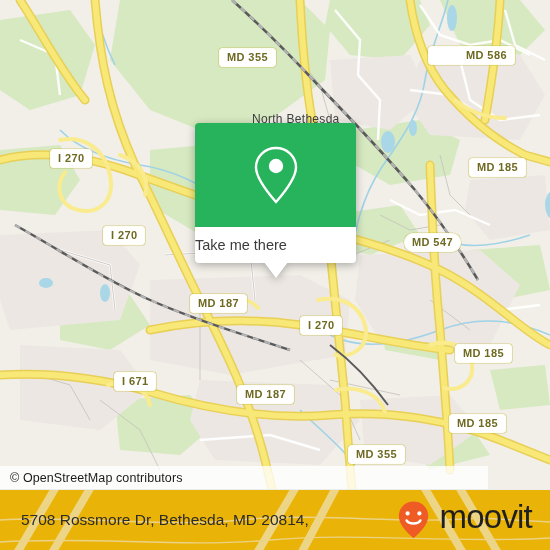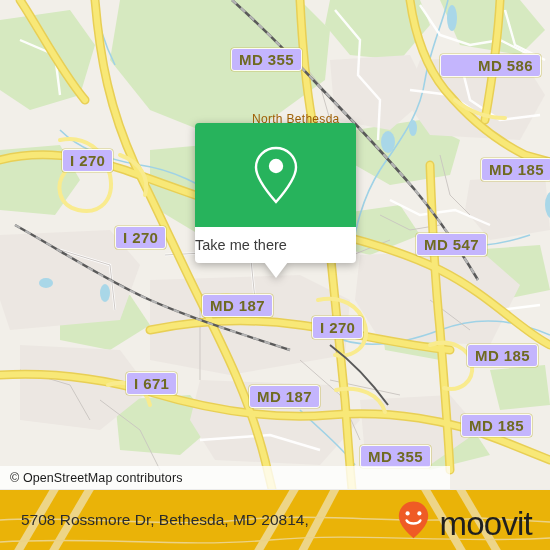--- a/index.html
+++ b/index.html
@@ -16,45 +16,44 @@
     position: absolute; left: 0; top: 0;
     width: 550px; height: 489px;
     background: #f2efe9;
     overflow: hidden;
   }
   .layer { position: absolute; left: 0; top: 0; width: 550px; height: 489px; }
 
   
   #attrib {
     position: absolute; left: 0; top: 466px;
-    width: 450px; height: 23px;
+    width: 488px; height: 23px;
     background: rgba(255,255,255,0.78);
     display: flex; align-items: center;
     padding-left: 10px;
     font-size: 12.5px; color: #1b1b1b;
     letter-spacing: .1px;
     z-index: 40;
   }
 
   
   .shield {
     position: absolute;
-    background: #c4b5fd;
+    background: #ffffff;
     border: 1.6px solid #fdfdf1;
     border-radius: 3px;
     color: #6f6a22;
-    font-size: 15px;
+    font-size: 11px;
     font-weight: bold;
     letter-spacing: .4px;
     padding: 2.5px 7px 3px 7px;
     white-space: nowrap;
     line-height: 1;
     box-shadow: 0 0 0 0.6px rgba(190,180,60,.6);
     z-index: 25;
-    margin-left: 12px;
   }
 
   
   #card {
     position: absolute;
     left: 195px; top: 123px;
     width: 161px;
     z-index: 35;
     filter: drop-shadow(0 2px 4px rgba(0,0,0,0.30));
   }
@@ -99,21 +98,21 @@
     margin-left: 21px;
     font-size: 15.5px;
     line-height: 1.42;
     color: #2b2b2b;
     z-index: 2;
     max-width: 350px;
   }
   #brand {
     position: absolute; right: 18px; top: 50%;
     transform: translateY(-50%);
-    display: flex; align-items: flex-end; gap: 10px;
+    display: flex; align-items: flex-start; gap: 10px;
     z-index: 2;
   }
   #brand-text {
     font-size: 33px; color: #1f1f1f;
     letter-spacing: -.8px;
     font-weight: 400;
     line-height: 1;
   }
 </style>
 </head>
@@ -247,30 +246,30 @@
     </svg>
 
     <svg class="layer" viewBox="0 0 550 489" preserveAspectRatio="none">
       <path d="M232,0 C260,25 290,55 318,85 C352,120 385,155 415,190 C440,220 460,250 478,280" stroke="#5a5a5a" stroke-width="2.6" fill="none"></path>
       <path d="M232,0 C260,25 290,55 318,85 C352,120 385,155 415,190 C440,220 460,250 478,280" stroke="#ffffff" stroke-width="2.2" fill="none" stroke-dasharray="6 6" opacity=".55"></path>
       <path d="M15,225 C60,250 105,280 150,300 C200,322 245,335 290,350" stroke="#5a5a5a" stroke-width="2.4" fill="none"></path>
       <path d="M15,225 C60,250 105,280 150,300 C200,322 245,335 290,350" stroke="#ffffff" stroke-width="2" fill="none" stroke-dasharray="6 6" opacity=".55"></path>
       <path d="M330,345 C350,360 370,380 388,405" stroke="#5a5a5a" stroke-width="2" fill="none"></path>
     </svg>
 
-    <div style="position:absolute;left:252px;top:112px;font-size:12px;color:#a16207;
+    <div style="position:absolute;left:252px;top:112px;font-size:12px;color:#404040;
                 letter-spacing:.3px;z-index:20;">North Bethesda</div>
 
     <div id="shields">
         <div class="shield" style="left: 219px; top: 48px;">MD 355</div>
-        <div class="shield" style="left: 428px; top: 54px; padding-left: 37px;">MD 586</div>
+        <div class="shield" style="left: 428px; top: 46px; padding-left: 37px;">MD 586</div>
         <div class="shield" style="left: 50px; top: 149px;">I 270</div>
         <div class="shield" style="left: 469px; top: 158px;">MD 185</div>
         <div class="shield" style="left: 103px; top: 226px;">I 270</div>
-        <div class="shield" style="left: 404px; top: 233px;">MD 547</div>
+        <div class="shield" style="left: 404px; top: 233px; border-radius: 9px;">MD 547</div>
         <div class="shield" style="left: 190px; top: 294px;">MD 187</div>
         <div class="shield" style="left: 300px; top: 316px;">I 270</div>
         <div class="shield" style="left: 455px; top: 344px;">MD 185</div>
         <div class="shield" style="left: 114px; top: 372px;">I 671</div>
         <div class="shield" style="left: 237px; top: 385px;">MD 187</div>
         <div class="shield" style="left: 449px; top: 414px;">MD 185</div>
         <div class="shield" style="left: 348px; top: 445px;">MD 355</div>
       </div>
 
     <div id="card">

